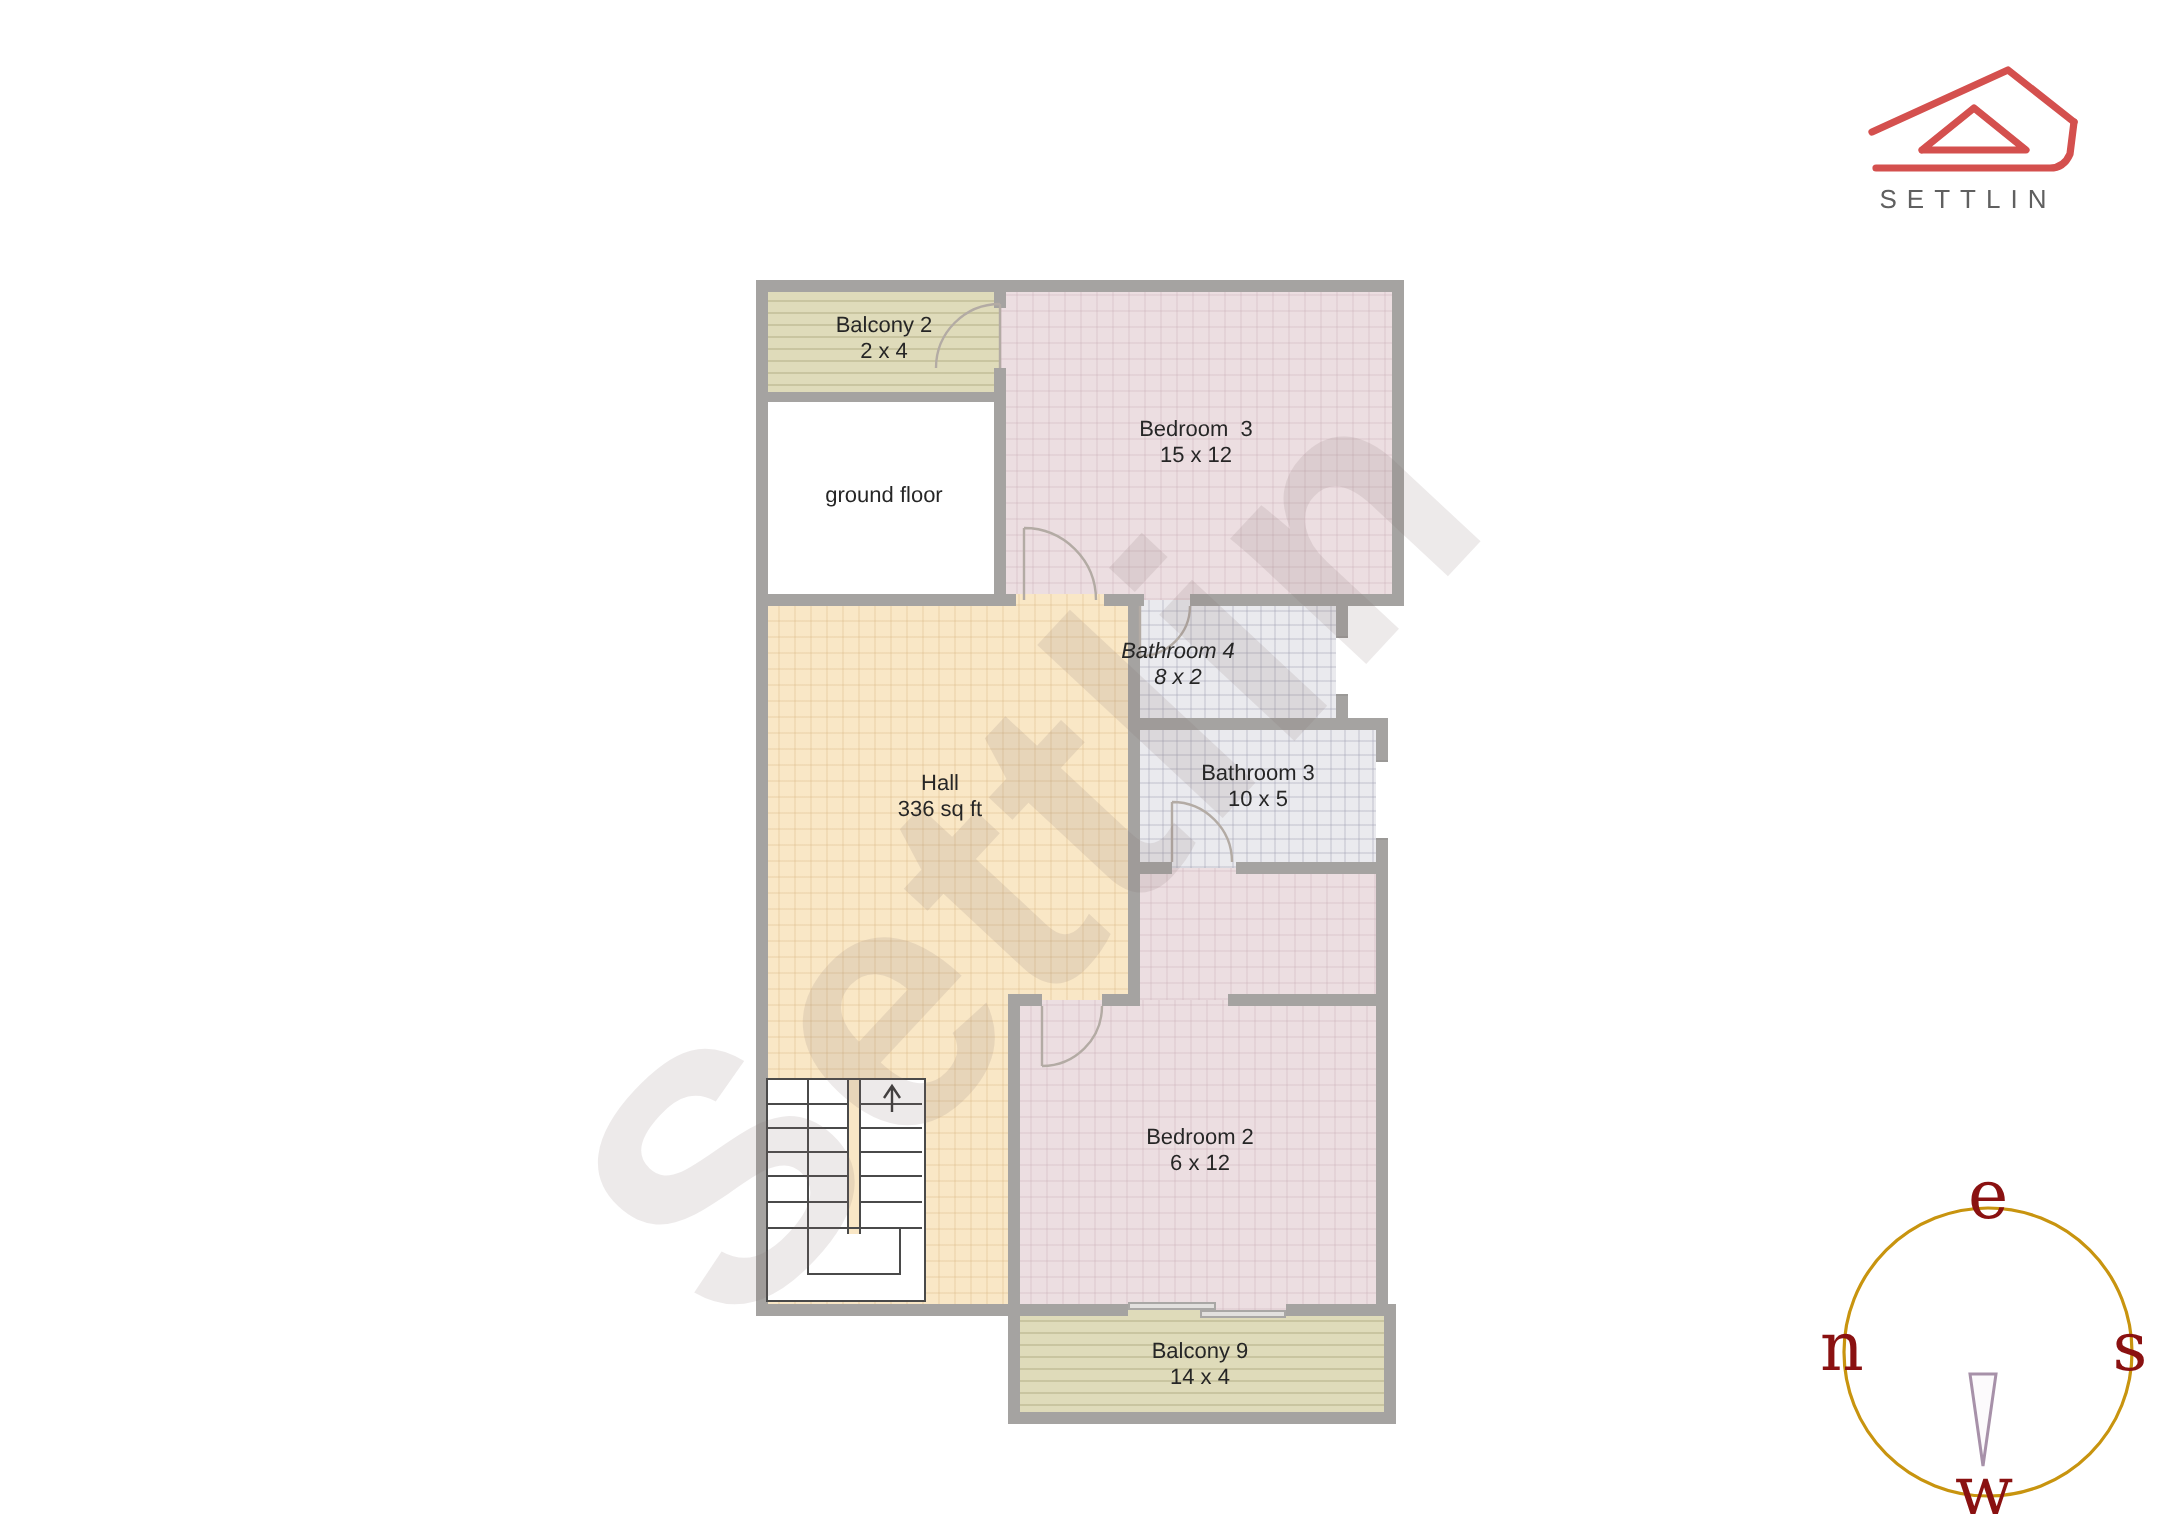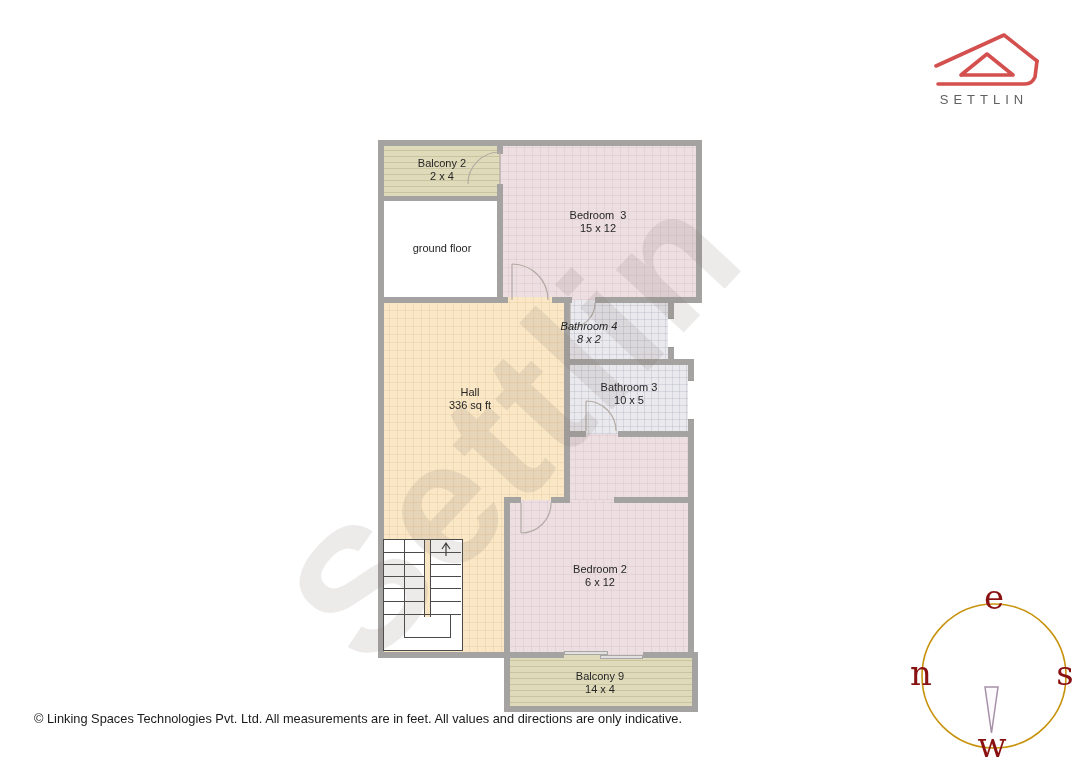--- a/index.html
+++ b/index.html
@@ -181,15 +181,14 @@
     <circle cx="89" cy="88" r="72" fill="none" stroke="#c8940f" stroke-width="1.6"></circle>
     <polygon points="80,99 93,99 86.5,145" fill="#fcfafc" stroke="#a791a9" stroke-width="1.5"></polygon>
     <g font-family="DejaVu Serif, serif" font-size="34" fill="#8a1111" text-anchor="middle">
       <text x="89" y="21">e</text>
       <text x="16" y="97">n</text>
       <text x="160" y="97">s</text>
       <text x="87" y="169">w</text>
     </g>
   </svg>
 
-  <div id="footer">© Linking Spaces Technologies Pvt. Ltd. All measurements are in feet. All values and directions are only indicative.</div>
 
 </div>
 
 </body></html>

